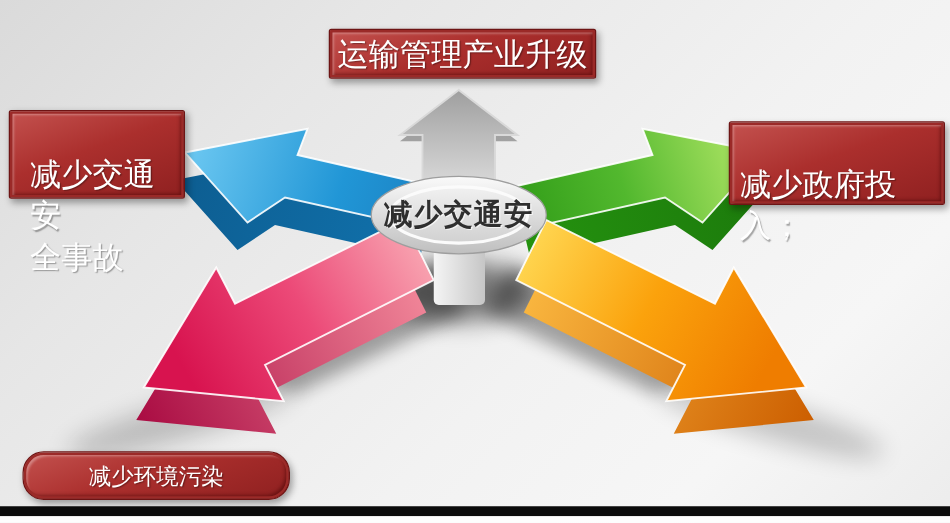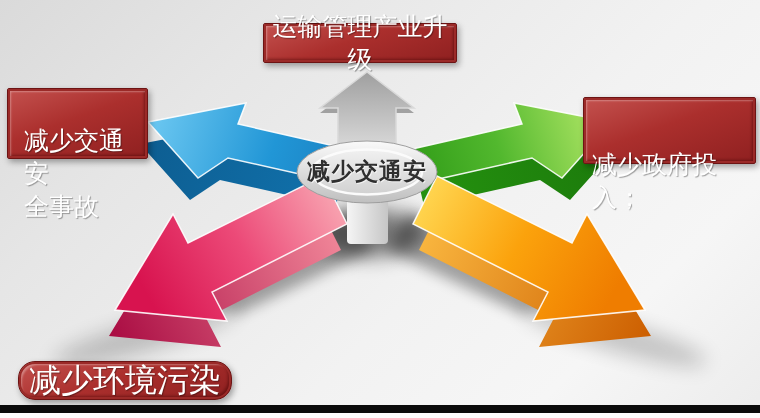--- a/index.html
+++ b/index.html
@@ -16,24 +16,24 @@
     box-shadow:
       inset 0 0 0 2px #9b2a28,
       inset 3px 3px 2px rgba(255,255,255,.32),
       inset -3px -3px 3px rgba(60,0,0,.45),
       2px 3px 6px rgba(0,0,0,.35);
     text-shadow:1px 1px 1px rgba(0,0,0,.35);
     box-sizing:border-box;
     white-space:pre-line;
   }
   .centered{display:flex;align-items:center;justify-content:center;text-align:center;}
-  .box-top{left:263px;top:23px;width:194px;height:40px;font-size:25px;}
+  .box-top{left:263px;top:23px;width:214px;height:40px;font-size:25px;}
   .box-top-left{left:7px;top:88px;width:141px;height:71px;font-size:25px;line-height:33px;padding:2px 16px;}
-  .box-top-right{left:583px;top:97px;width:173px;height:67px;font-size:25px;line-height:33px;padding:17px 8px;}
-  .box-bottom-left{left:18px;top:361px;width:214px;height:39px;font-size:32px;border-radius:17px;}
+  .box-top-right{left:583px;top:97px;width:173px;height:67px;font-size:25px;line-height:33px;padding:1px 8px;}
+  .box-bottom-left{left:18px;top:361px;width:214px;height:39px;font-size:18px;border-radius:17px;}
   .box-bottom-right{left:490px;top:358px;width:218px;height:40px;font-size:25px;}
   .overflow-text{
     position:absolute;left:586px;top:166px;width:174px;
     font-size:25px;line-height:30px;color:rgba(255,255,255,.92);
     font-family:"Liberation Serif",serif;
   }
   .center-label{
     position:absolute;left:297px;top:156px;width:140px;
     text-align:center;font-family:"Liberation Sans",sans-serif;
     font-weight:bold;font-size:23px;color:#2f2f2f;letter-spacing:1px;

